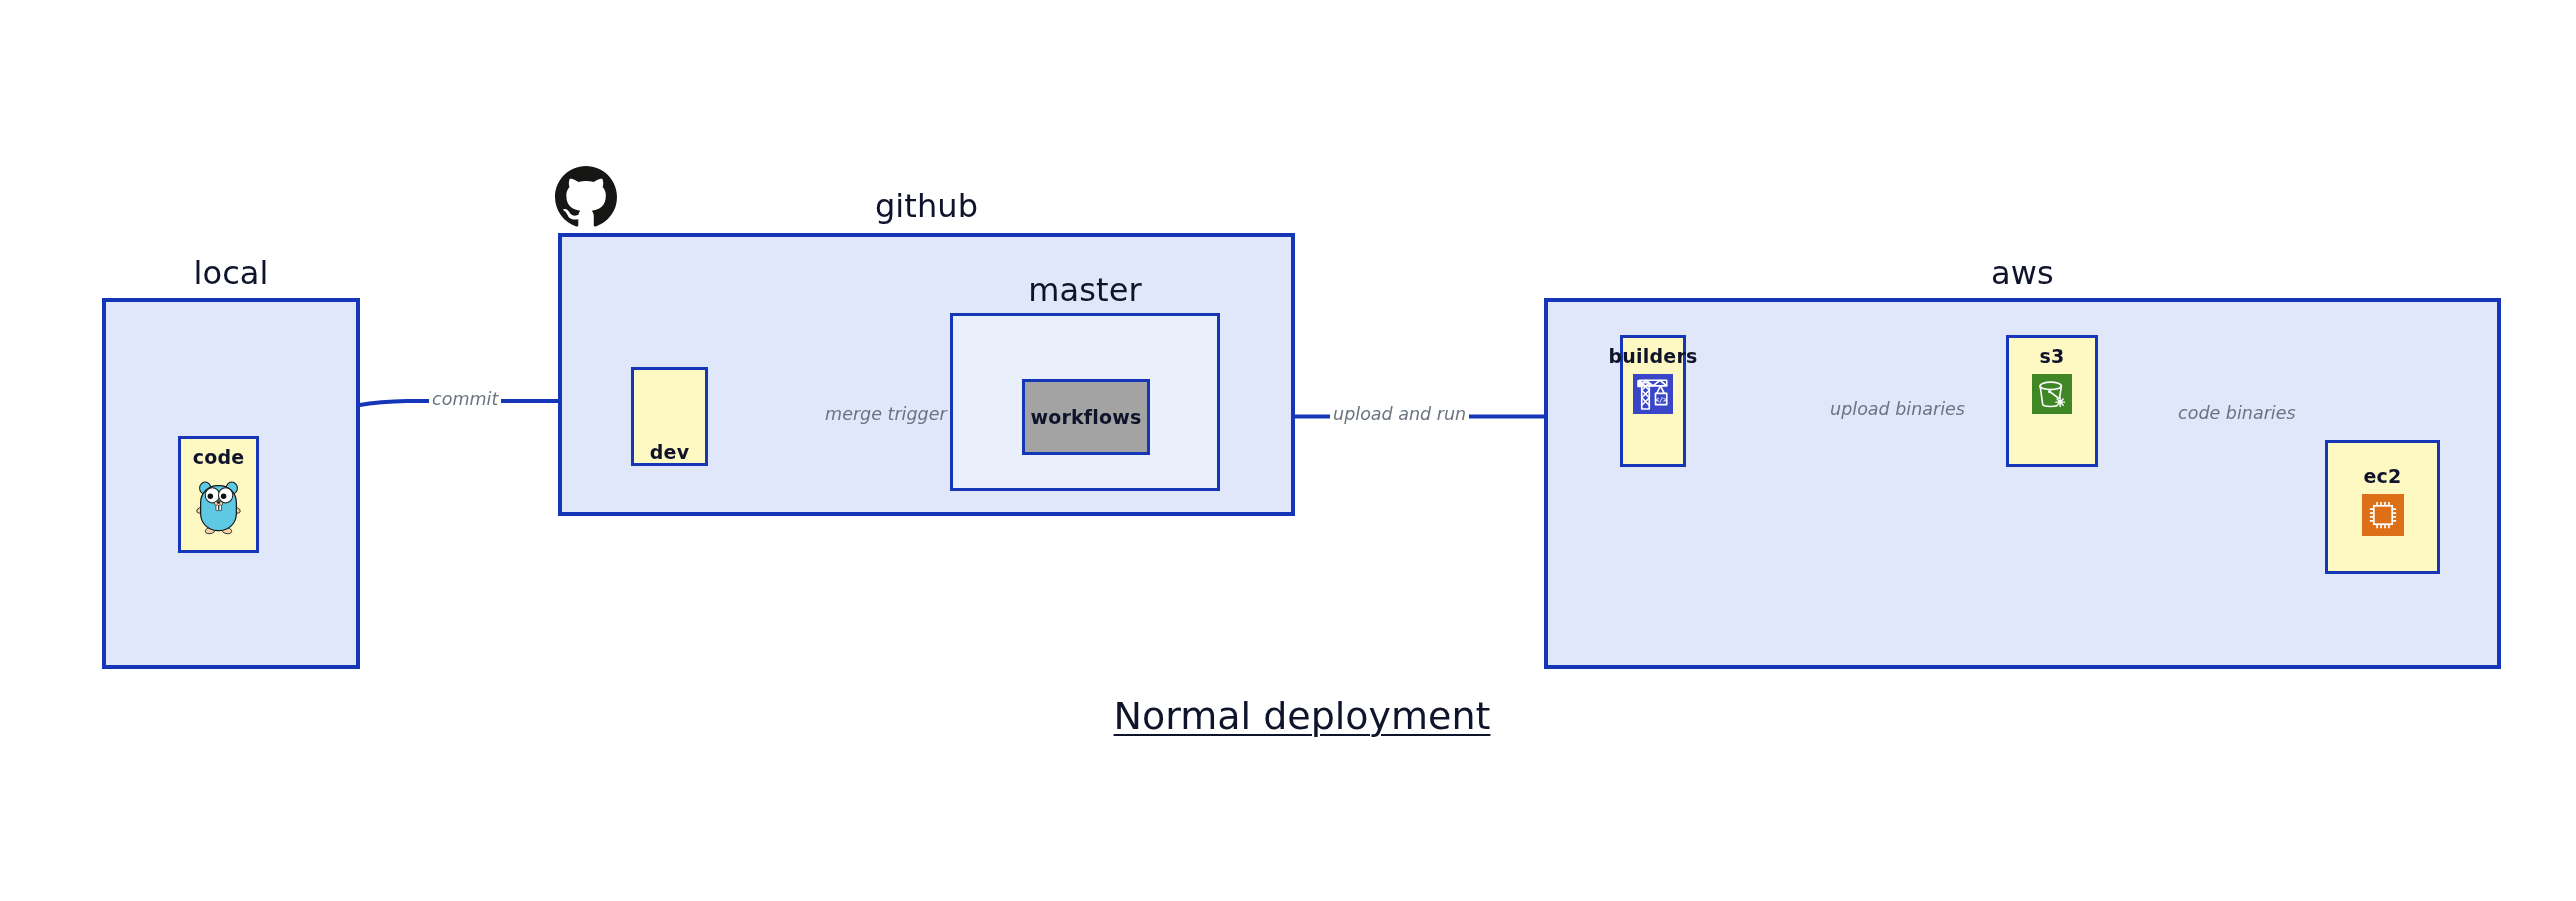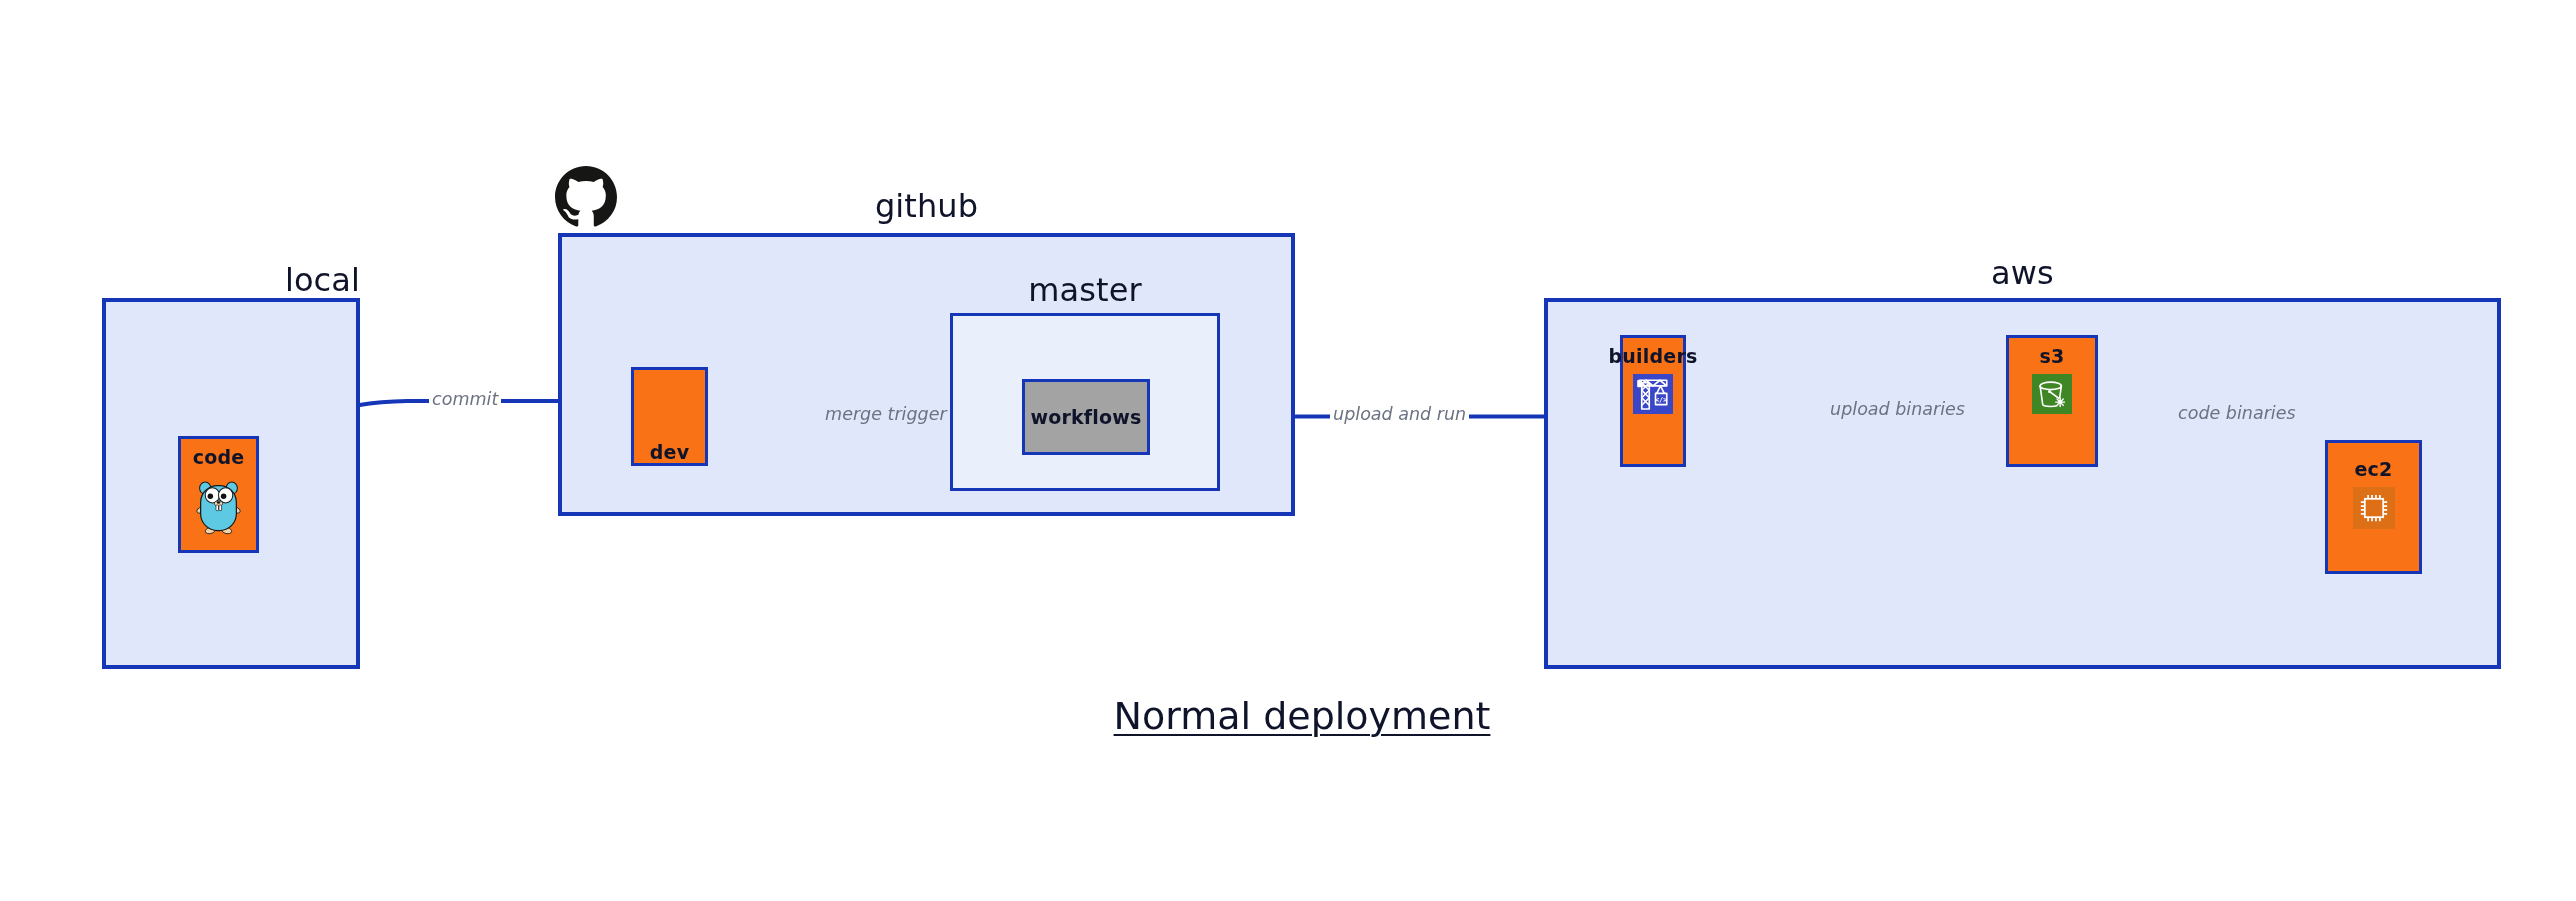--- a/index.html
+++ b/index.html
@@ -9,21 +9,21 @@
 
   #stage{position:absolute;inset:0;width:2604px;height:902px;}
 
   
   .group{position:absolute;background:#e1e7fa;border:4.6px solid #1636b8;box-sizing:border-box;}
   .group.inner{background:#eaeffc;border-width:3.6px;}
   .group-label{position:absolute;color:#10142b;font-size:32px;line-height:1;
                white-space:nowrap;letter-spacing:0.1px;}
 
   
-  .node{position:absolute;background:#f97316;border:3.6px solid #1636b8;box-sizing:border-box;
+  .node{position:absolute;background:#fef9c3;border:3.6px solid #1636b8;box-sizing:border-box;
         display:flex;flex-direction:column;align-items:center;}
   .node-label{font-size:19px;font-weight:700;color:#10142b;letter-spacing:0.2px;
               white-space:nowrap;}
   .node-icon{display:flex;align-items:center;justify-content:center;}
 
   
   #edges{position:absolute;inset:0;width:2604px;height:902px;overflow:visible;}
   .edge-label{position:absolute;color:#6b7280;font-size:17.5px;font-style:italic;
               white-space:nowrap;background:#ffffff;padding:0 3.1px;line-height:1;}
   .edge-label.on-group{background:#e1e7fa;}
@@ -49,21 +49,21 @@
 
     <path d="M 1378,808 L 1980,808" fill="none" stroke="#1636b8" stroke-width="8" marker-end="url(#arrow)"></path>
 
     <path d="M 2231,808 L 3140,808" fill="none" stroke="#1636b8" stroke-width="8" marker-end="url(#arrow)"></path>
 
     <path d="M 3374,778 L 3890,778" fill="none" stroke="#1636b8" stroke-width="8" marker-end="url(#arrow)"></path>
 
     <path d="M 4070,778 C 4180,782 4255,800 4340,855 C 4400,892 4450,910 4508,912" fill="none" stroke="#1636b8" stroke-width="8" marker-end="url(#arrow)"></path>
   </svg>
 
-  <div class="group-label" style="left:102px;top:257px;width:258px;text-align:right;margin-top:7px;">local</div>
+  <div class="group-label" style="left:102px;top:257px;width:258px;text-align:center;">local</div>
   <div class="group" style="left:102px;top:298px;width:258px;height:371px;"></div>
 
   <div class="node" style="left:178px;top:436px;width:81px;height:117px;padding-top:7.2px;">
     <div class="node-label">code</div>
     <div class="node-icon" style="margin-top:6.2px;">
       <svg width="49" height="62" viewBox="0 0 96 120">
 
         <ellipse cx="22" cy="27" rx="11" ry="12" fill="#5dc9e2" stroke="#1a1a1a" stroke-width="2"></ellipse>
         <ellipse cx="74" cy="27" rx="11" ry="12" fill="#5dc9e2" stroke="#1a1a1a" stroke-width="2"></ellipse>
 
@@ -157,21 +157,21 @@
           <circle cx="28" cy="28" r="2.4" fill="#ffffff" stroke="none"></circle>
 
           <g stroke-width="2.2">
             <path d="M45 38 L45 52 M38 45 L52 45 M40 40 L50 50 M50 40 L40 50"></path>
           </g>
         </g>
       </svg>
     </div>
   </div>
 
-  <div class="node" style="left:2325px;top:440px;width:97px;height:134px;padding-top:15px;">
+  <div class="node" style="left:2325px;top:440px;width:115px;height:134px;padding-top:22px;">
     <div class="node-label">ec2</div>
     <div class="node-icon" style="margin-top:7.2px;">
       <svg width="42" height="42" viewBox="0 0 64 64">
         <rect x="0" y="0" width="64" height="64" fill="#dd7017"></rect>
         <g fill="none" stroke="#ffffff" stroke-width="2.6">
           <rect x="18" y="18" width="28" height="28"></rect>
 
           <path d="M23 18 L23 12 M29 18 L29 12 M35 18 L35 12 M41 18 L41 12"></path>
 
           <path d="M23 46 L23 52 M29 46 L29 52 M35 46 L35 52 M41 46 L41 52"></path>

